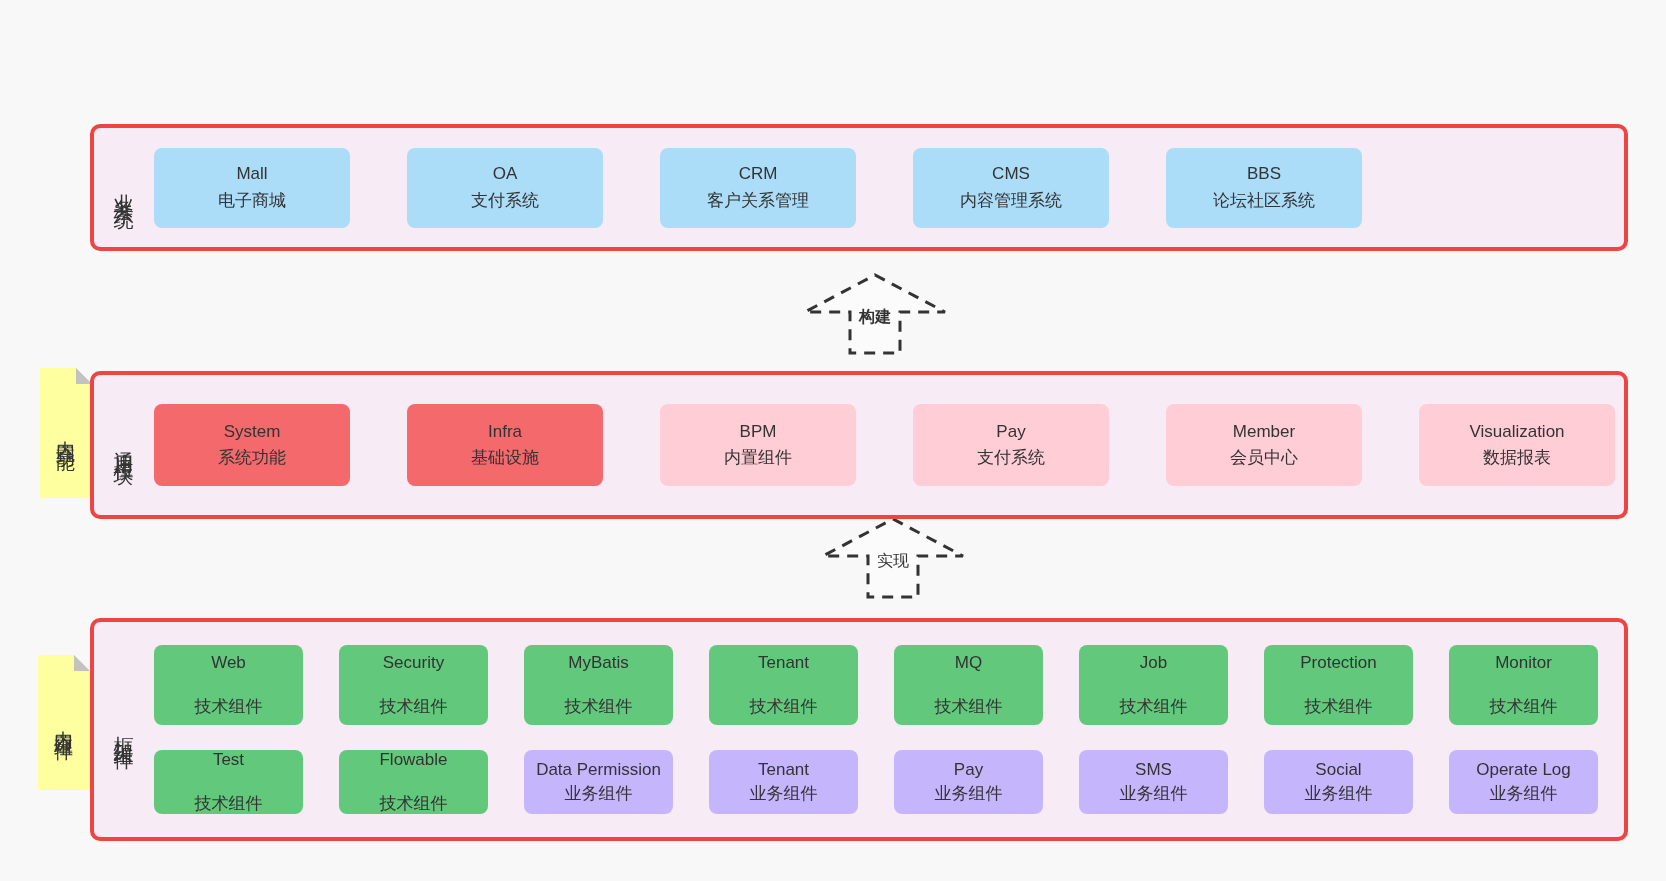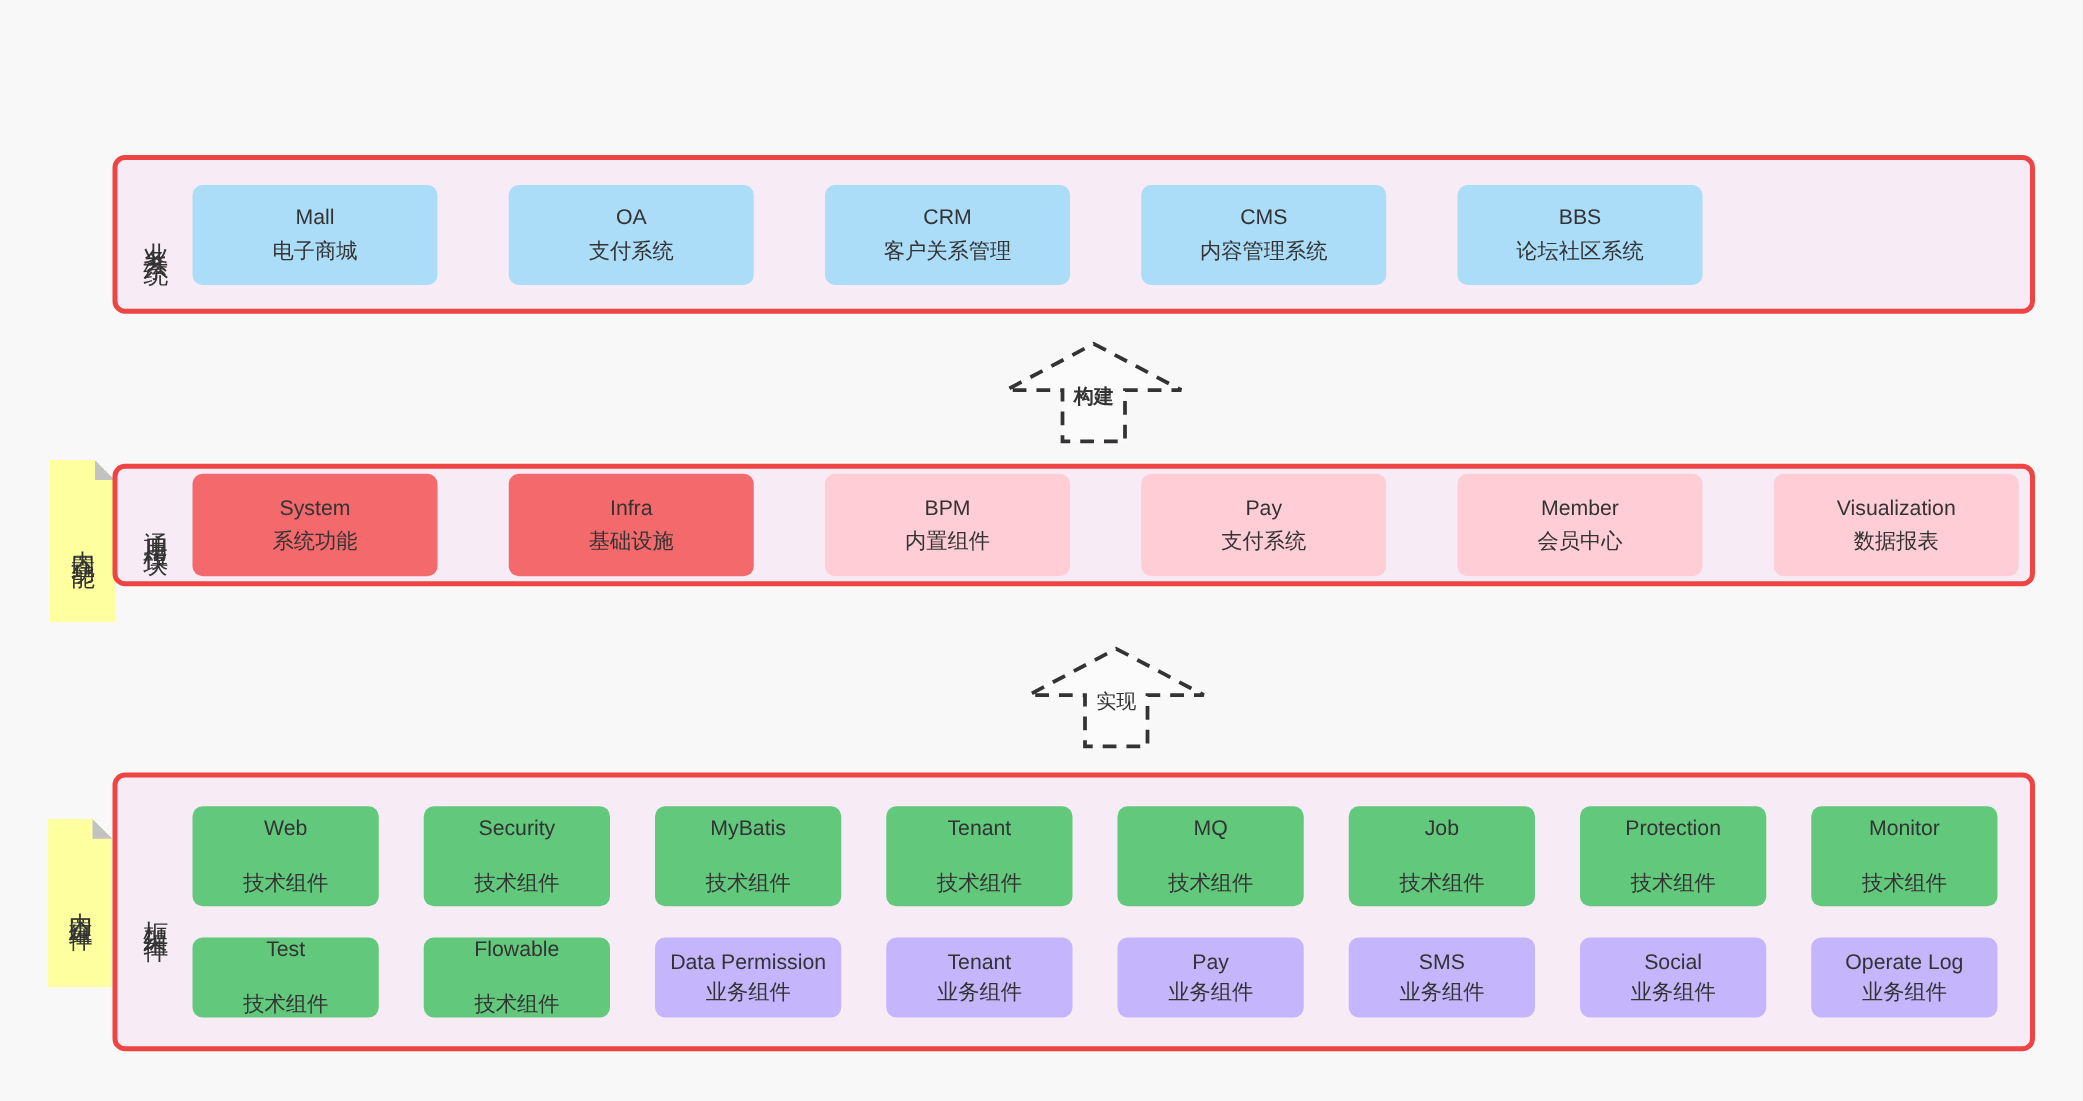--- a/index.html
+++ b/index.html
@@ -10,21 +10,21 @@
     background:#f8f8f8; overflow:hidden;
   }
 
   
   .layer {
     position:absolute; left:90px; width:1538px;
     background:#f7ecf5; border:4px solid #ef4444; border-radius:10px;
     display:flex; z-index:2;
   }
   #layer-business   { top:124px; height:127px; }
-  #layer-modules    { top:371px; height:98px; }
+  #layer-modules    { top:371px; height:148px; }
   #layer-components { top:618px; height:223px; }
 
   .layer-label {
     width:60px; flex:0 0 60px;
     display:flex; align-items:center; justify-content:center;
   }
   .vtext {
     writing-mode:vertical-rl; text-orientation:upright;
     font-size:20px; letter-spacing:5px; color:#333; line-height:1;
   }

